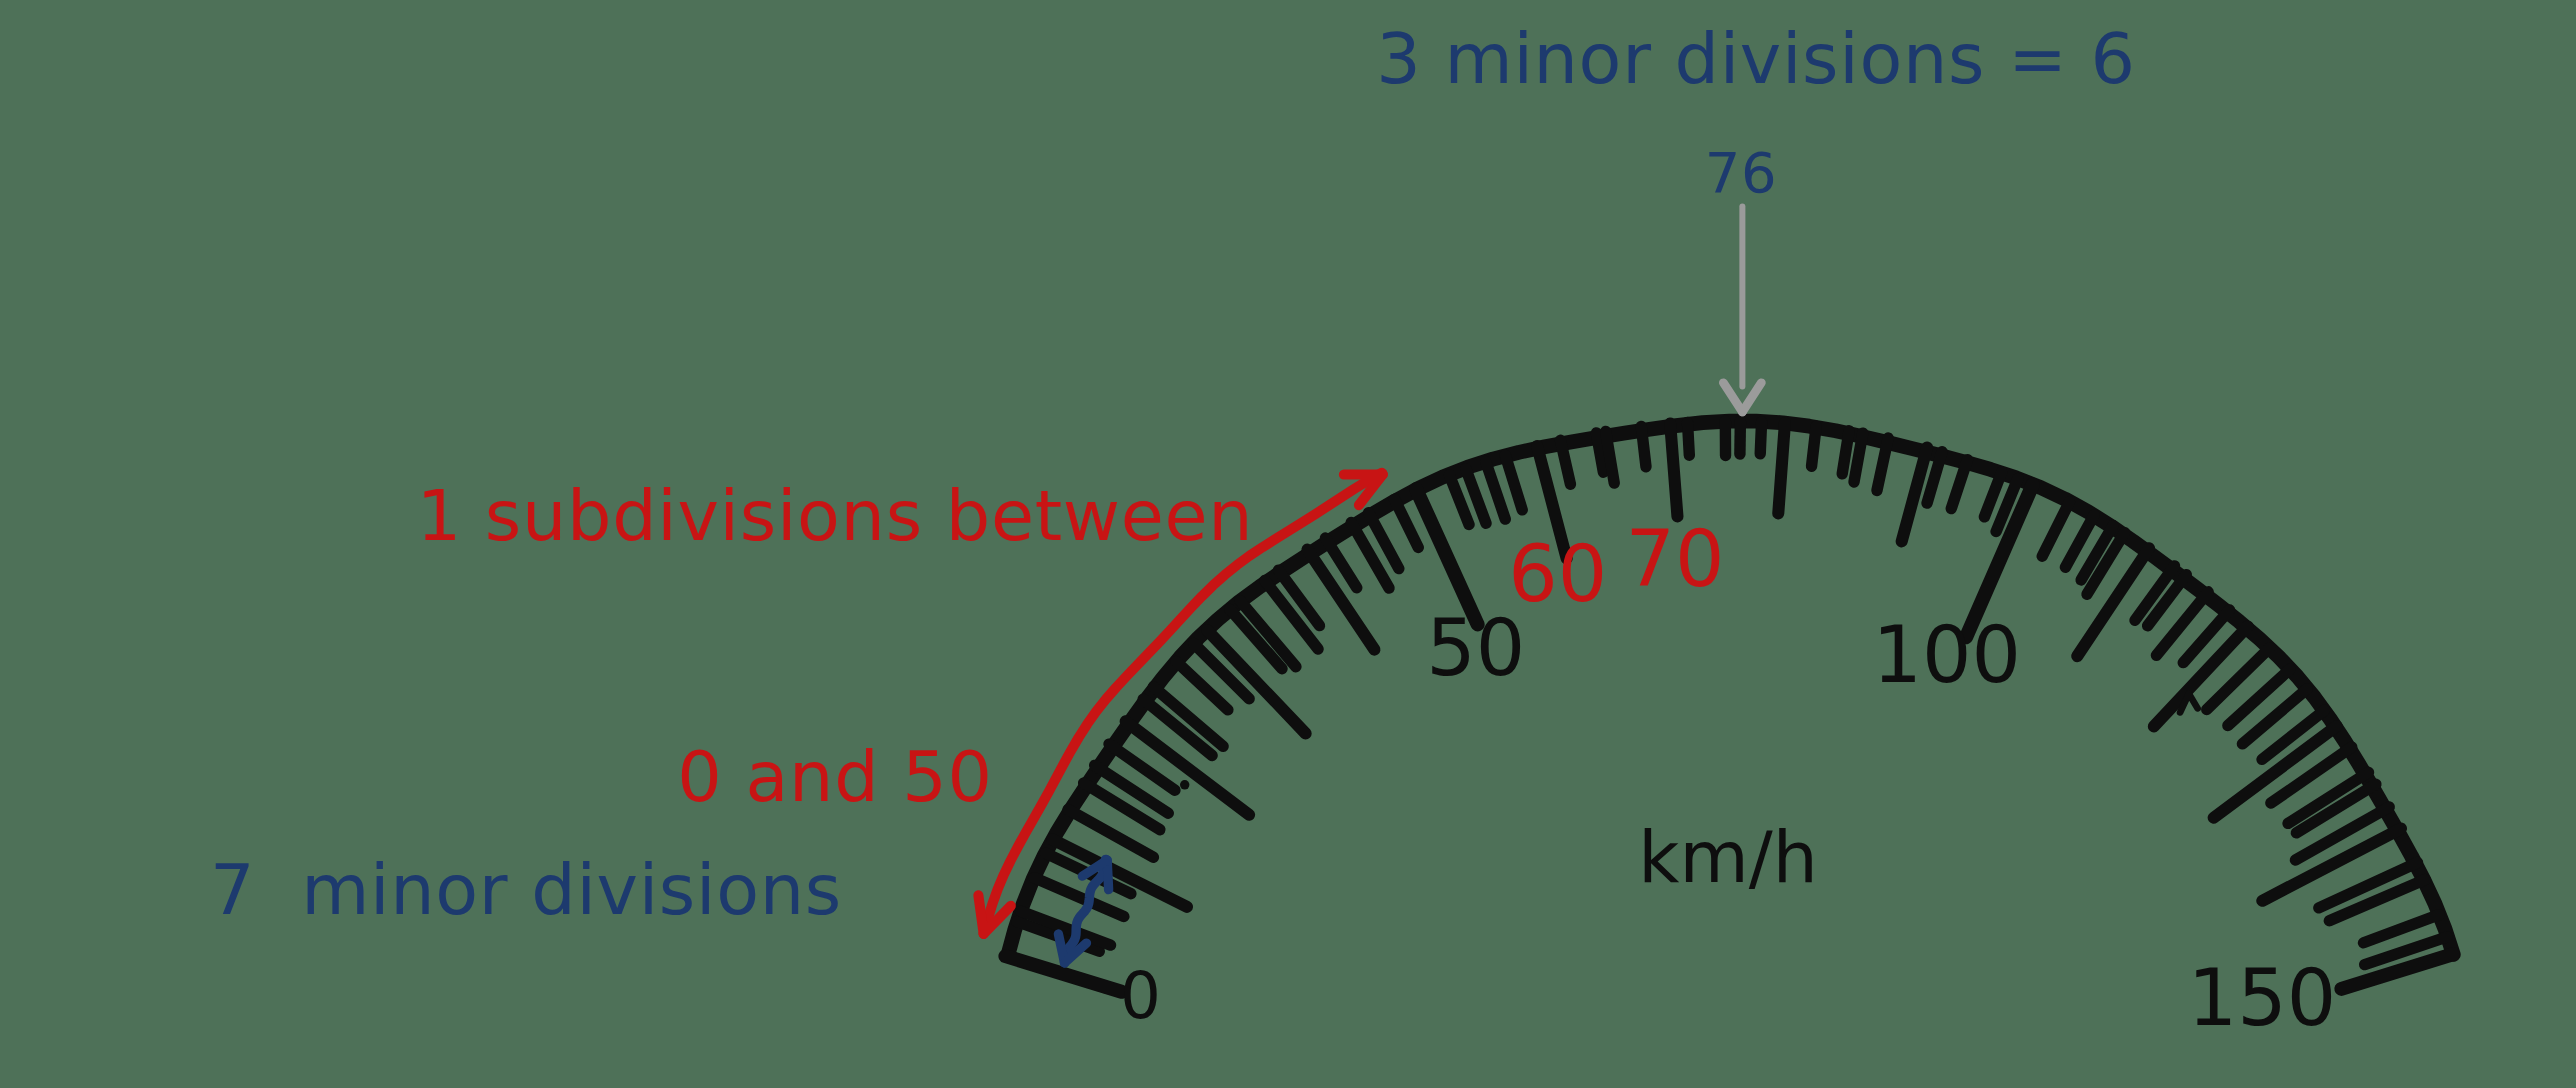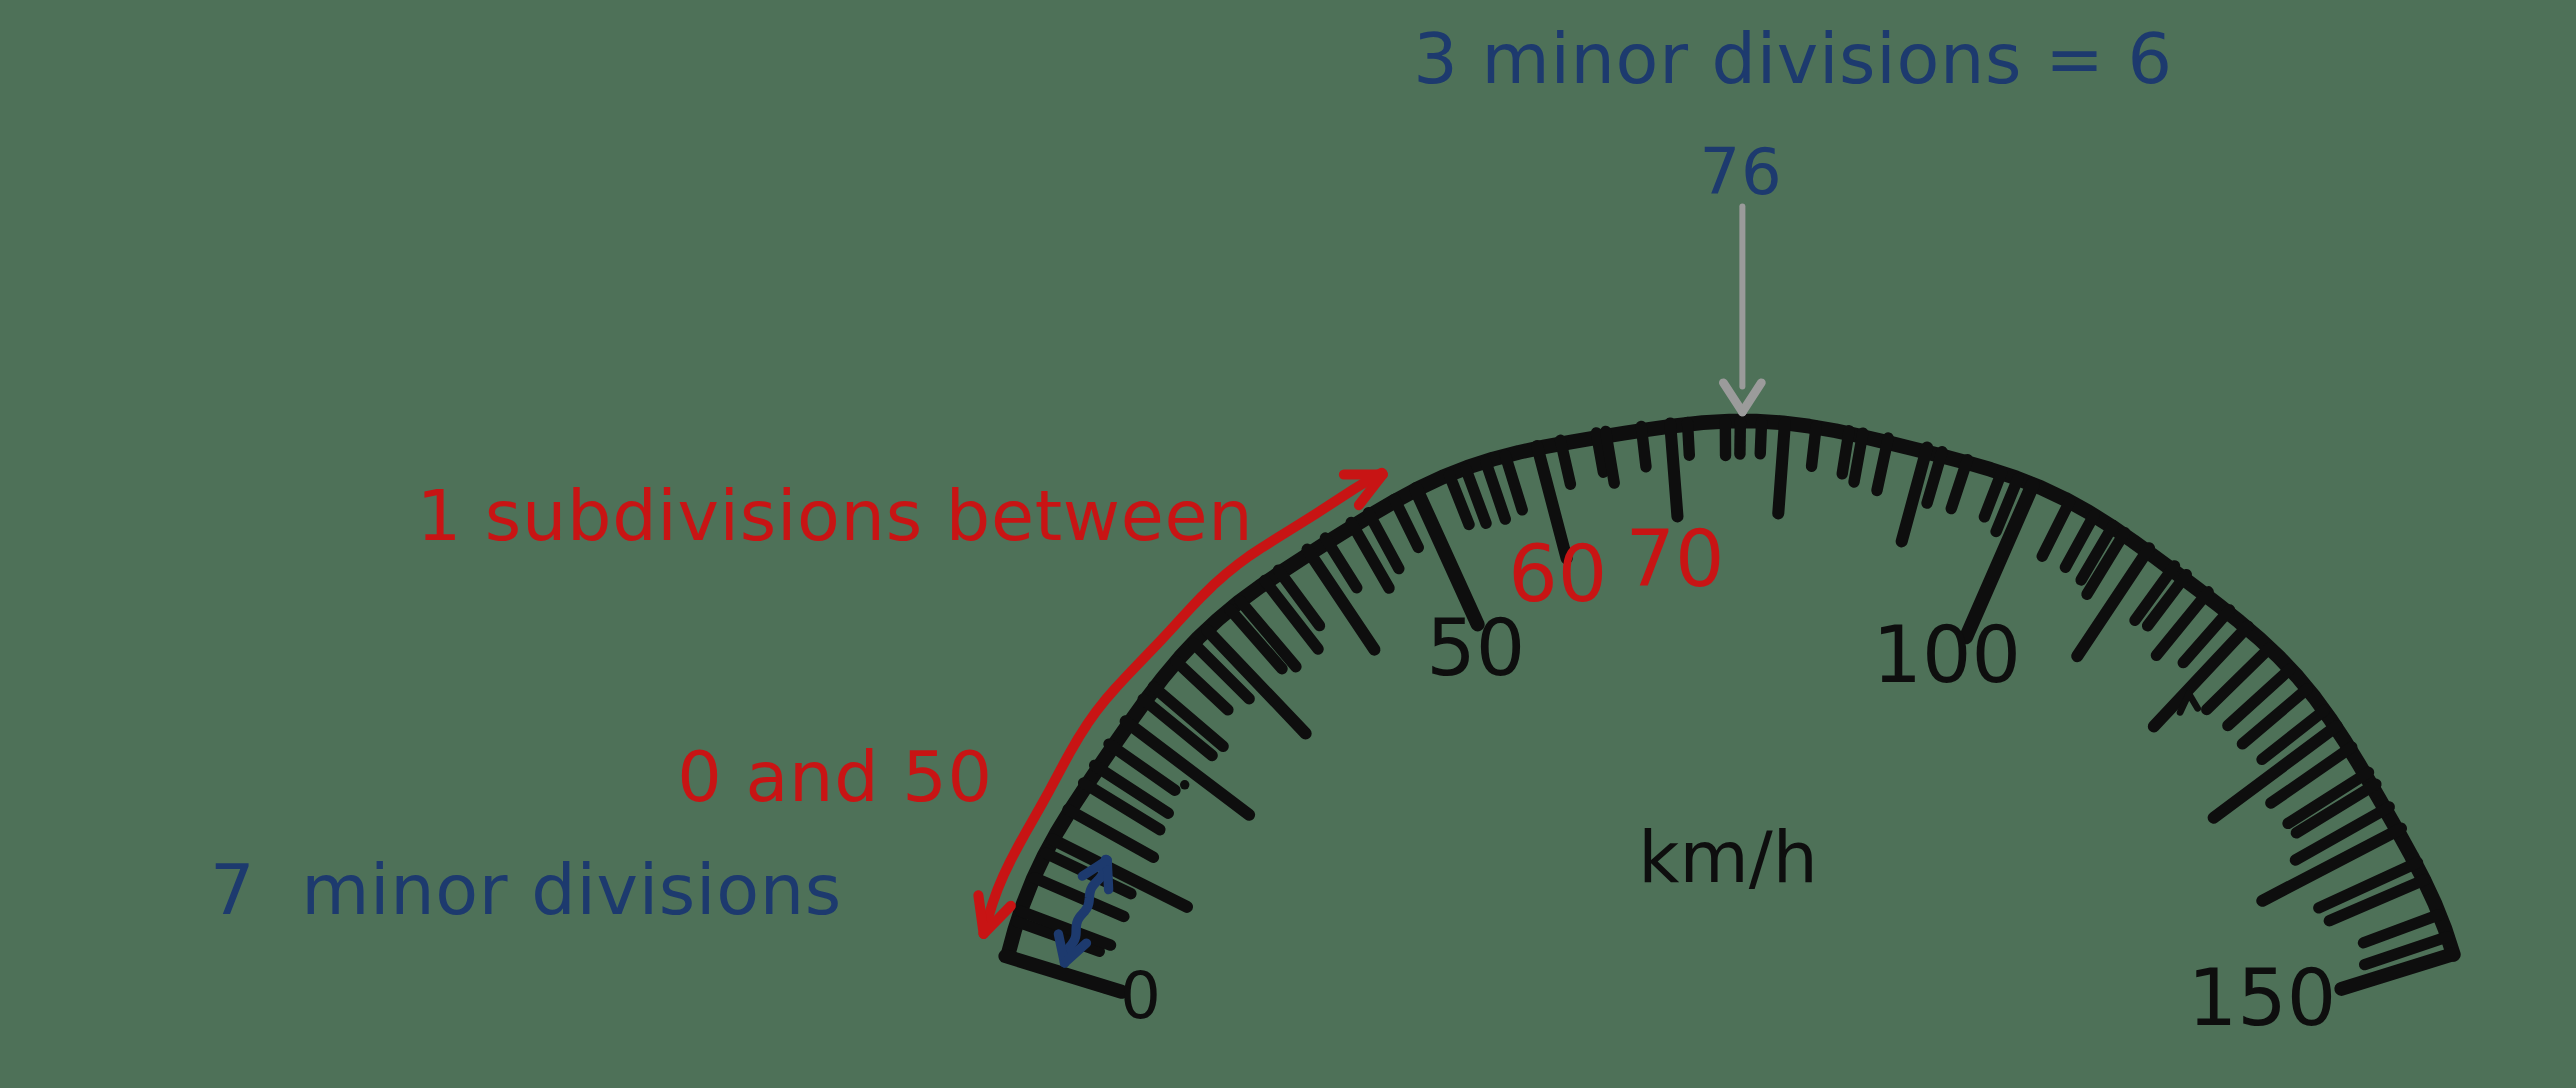--- a/index.html
+++ b/index.html
@@ -8,22 +8,22 @@
   html,body{margin:0;padding:0;background:var(--bg);overflow:hidden;}
   #canvas{
     position:relative;width:2576px;height:1088px;background:var(--bg);
     transform-origin:0 0;font-family:"DejaVu Sans",sans-serif;
   }
   #gauge-svg{position:absolute;left:0;top:0;}
   .note{
     position:absolute;transform:translate(-50%,-50%);
     white-space:pre;text-align:center;letter-spacing:0.7px;
   }
-  #top-note{left:1756px;top:59px;font-size:70px;color:var(--navy);margin-left:37px;}
-  #pointed-value{left:1741px;top:172px;font-size:64px;color:var(--navy);}
+  #top-note{left:1756px;top:59px;font-size:70px;color:var(--navy);}
+  #pointed-value{left:1741px;top:172px;font-size:56px;color:var(--navy);}
   .note-block{
     position:absolute;transform:translateX(-50%);
     text-align:center;white-space:pre;font-size:70px;letter-spacing:0.7px;
   }
   #red-note{left:835px;top:299px;line-height:87px;color:var(--red);}
   #blue-note{left:526px;top:678px;line-height:85px;color:var(--navy);}
 </style>
 </head>
 <body>
 

